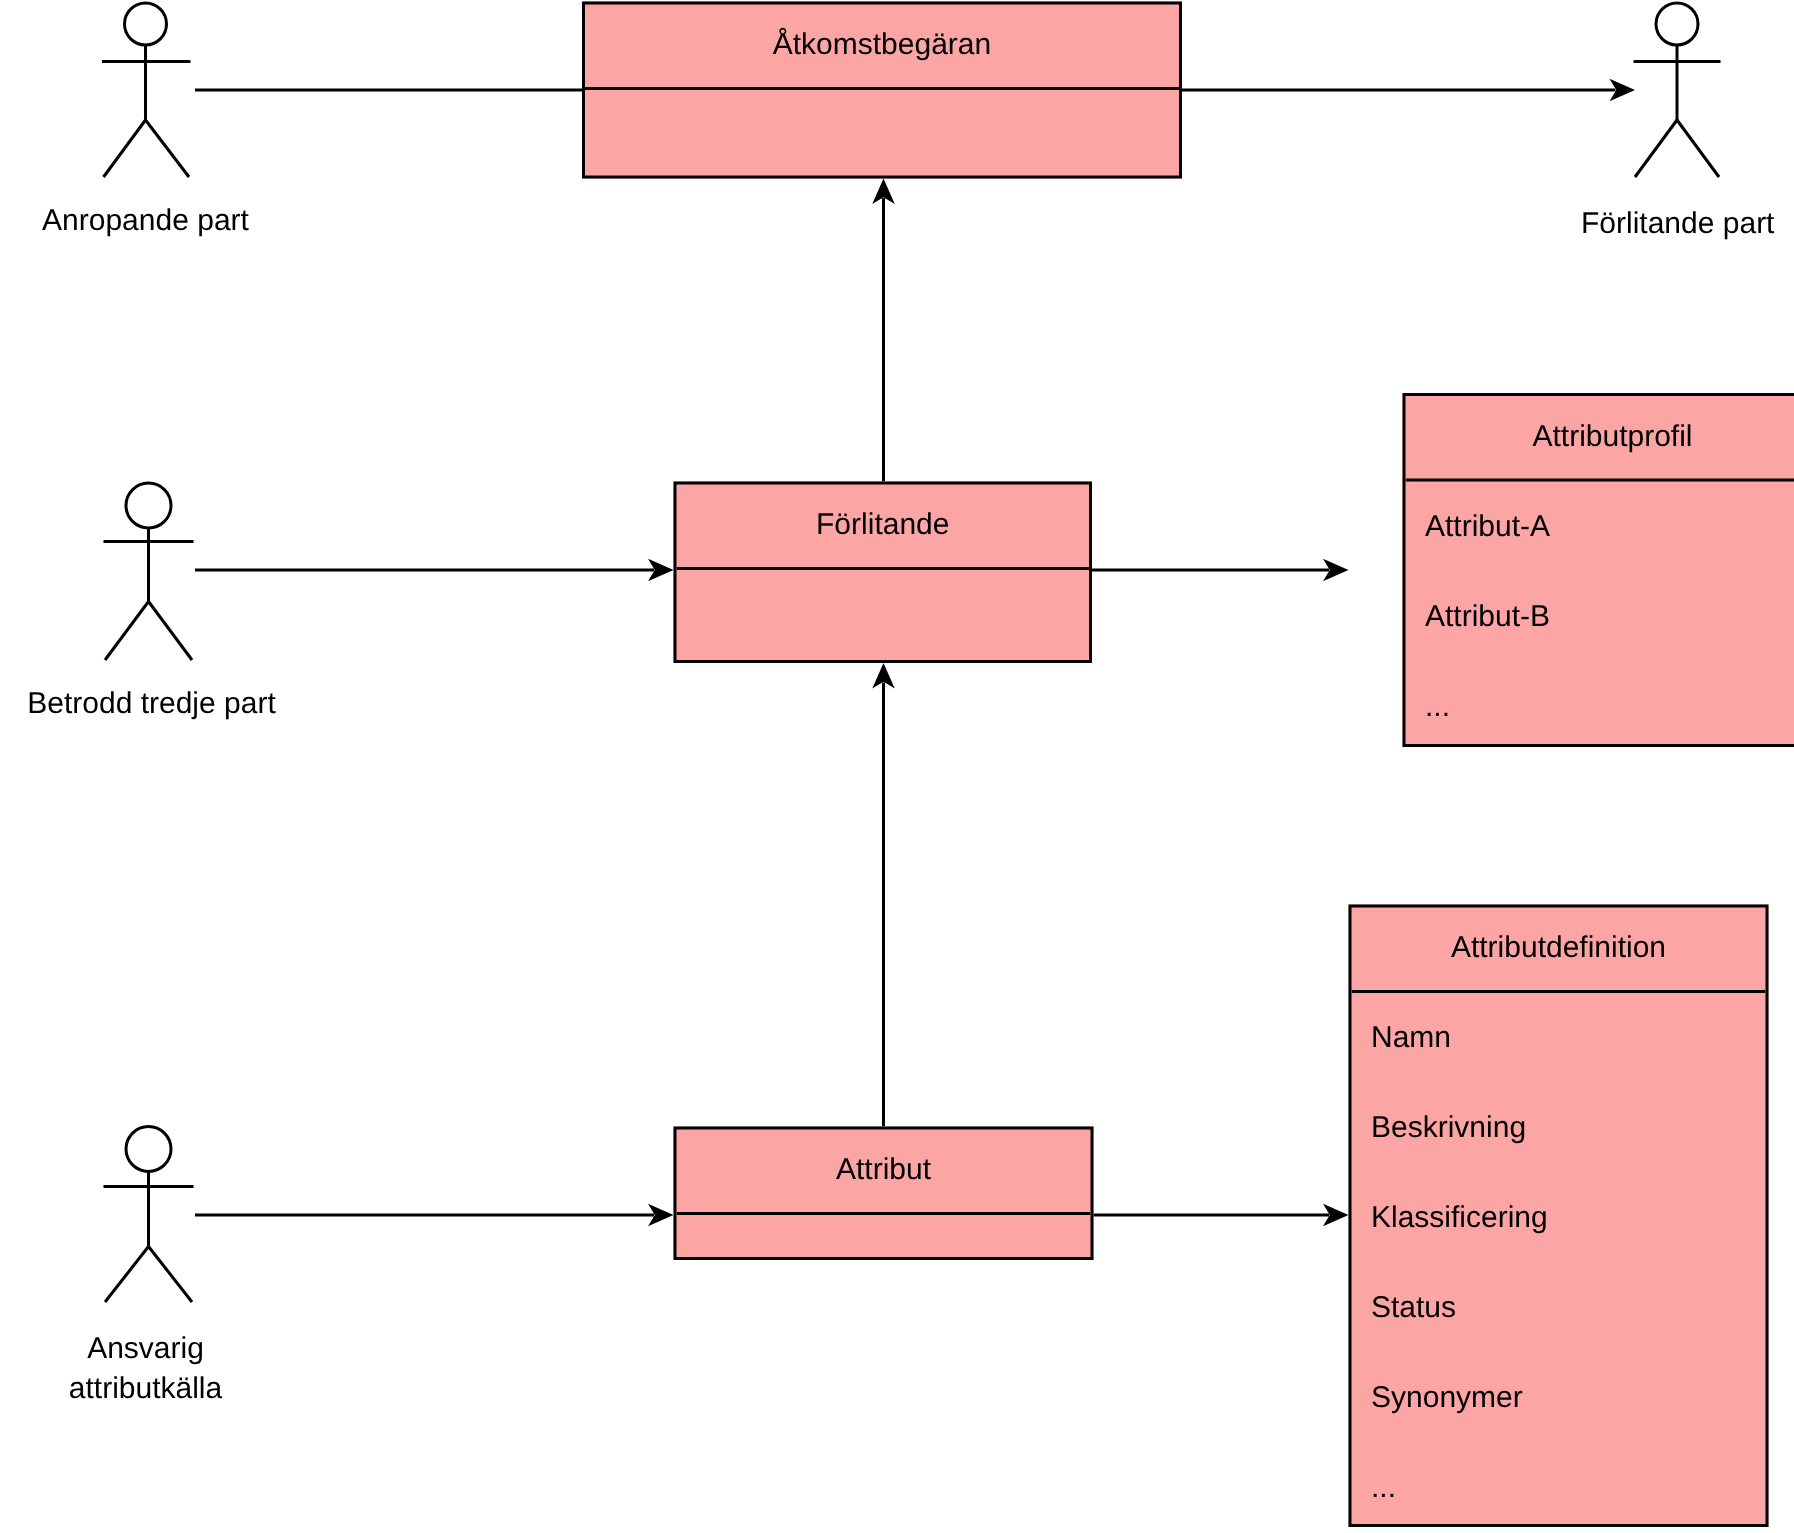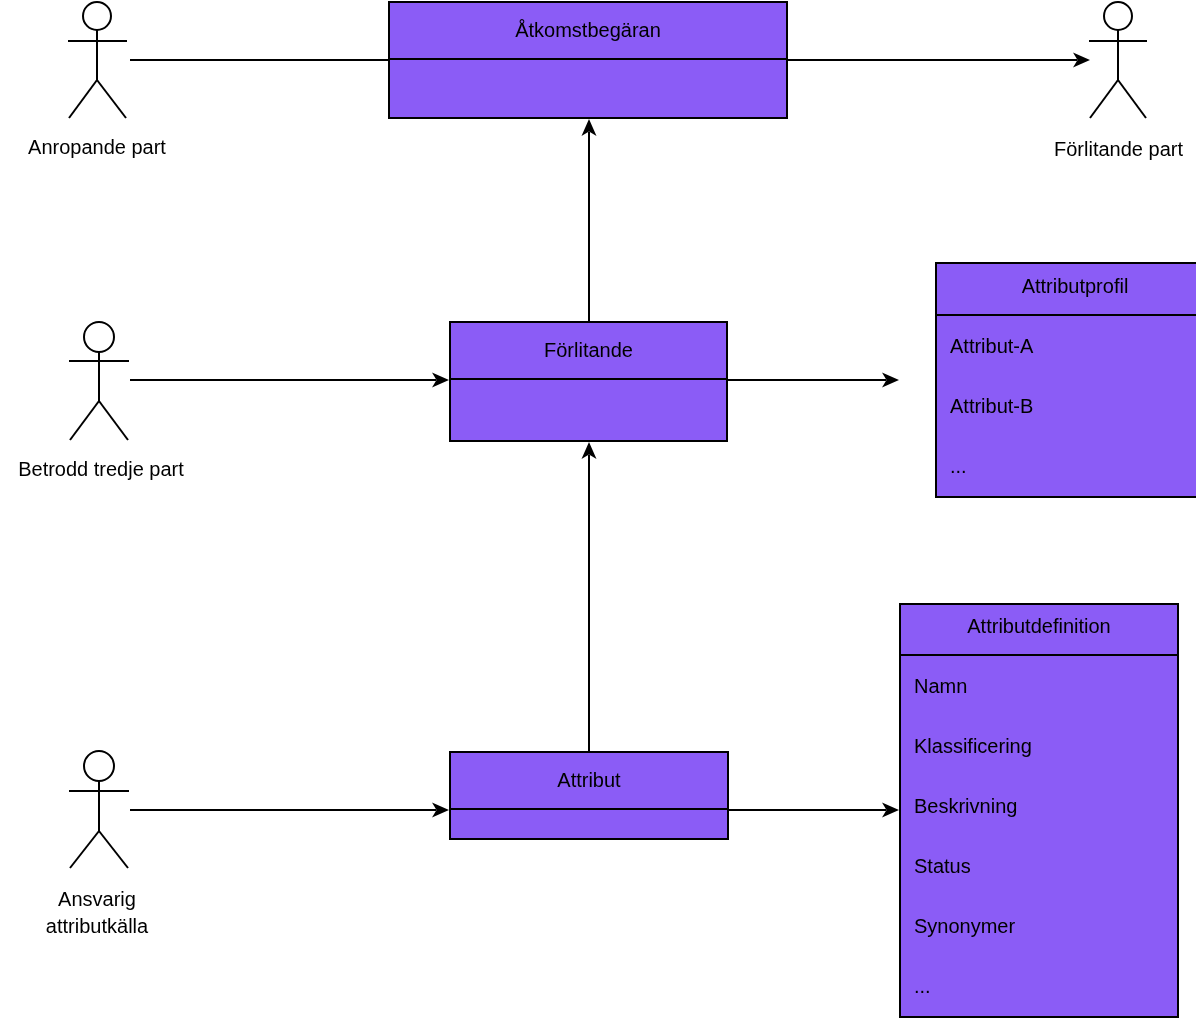--- a/index.html
+++ b/index.html
@@ -20,25 +20,24 @@
     position: absolute;
     left: 0;
     top: 0;
     width: 1196px;
     height: 1022px;
   }
   .uml-box {
     position: absolute;
     box-sizing: border-box;
     border: 2px solid #000000;
-    background: #8b5cf6;
+    background: #fca5a5;
     display: flex;
     flex-direction: column;
     overflow: hidden;
-    justify-content: flex-end;
   }
   .uml-title {
     box-sizing: border-box;
     height: 57px;
     border-bottom: 2px solid #000000;
     display: flex;
     align-items: center;
     justify-content: center;
     font-size: 20px;
     flex: 0 0 auto;
@@ -158,22 +157,22 @@
       <div class="uml-item">Attribut-A</div>
       <div class="uml-item">Attribut-B</div>
       <div class="uml-item">...</div>
     </div>
   </div>
 
   <div class="uml-box" style="left:899px; top:603px; width:280px; height:415px;">
     <div class="uml-title">Attributdefinition</div>
     <div class="uml-body">
       <div class="uml-item">Namn</div>
+      <div class="uml-item">Beskrivning</div>
       <div class="uml-item">Klassificering</div>
-      <div class="uml-item">Beskrivning</div>
       <div class="uml-item">Status</div>
       <div class="uml-item">Synonymer</div>
       <div class="uml-item">...</div>
     </div>
   </div>
 
   <div class="actor-label" style="left:0px; top:134px; width:194px;">Anropande part</div>
 
   <div class="actor-label" style="left:1px; top:456px; width:200px;">Betrodd tredje part</div>
 

